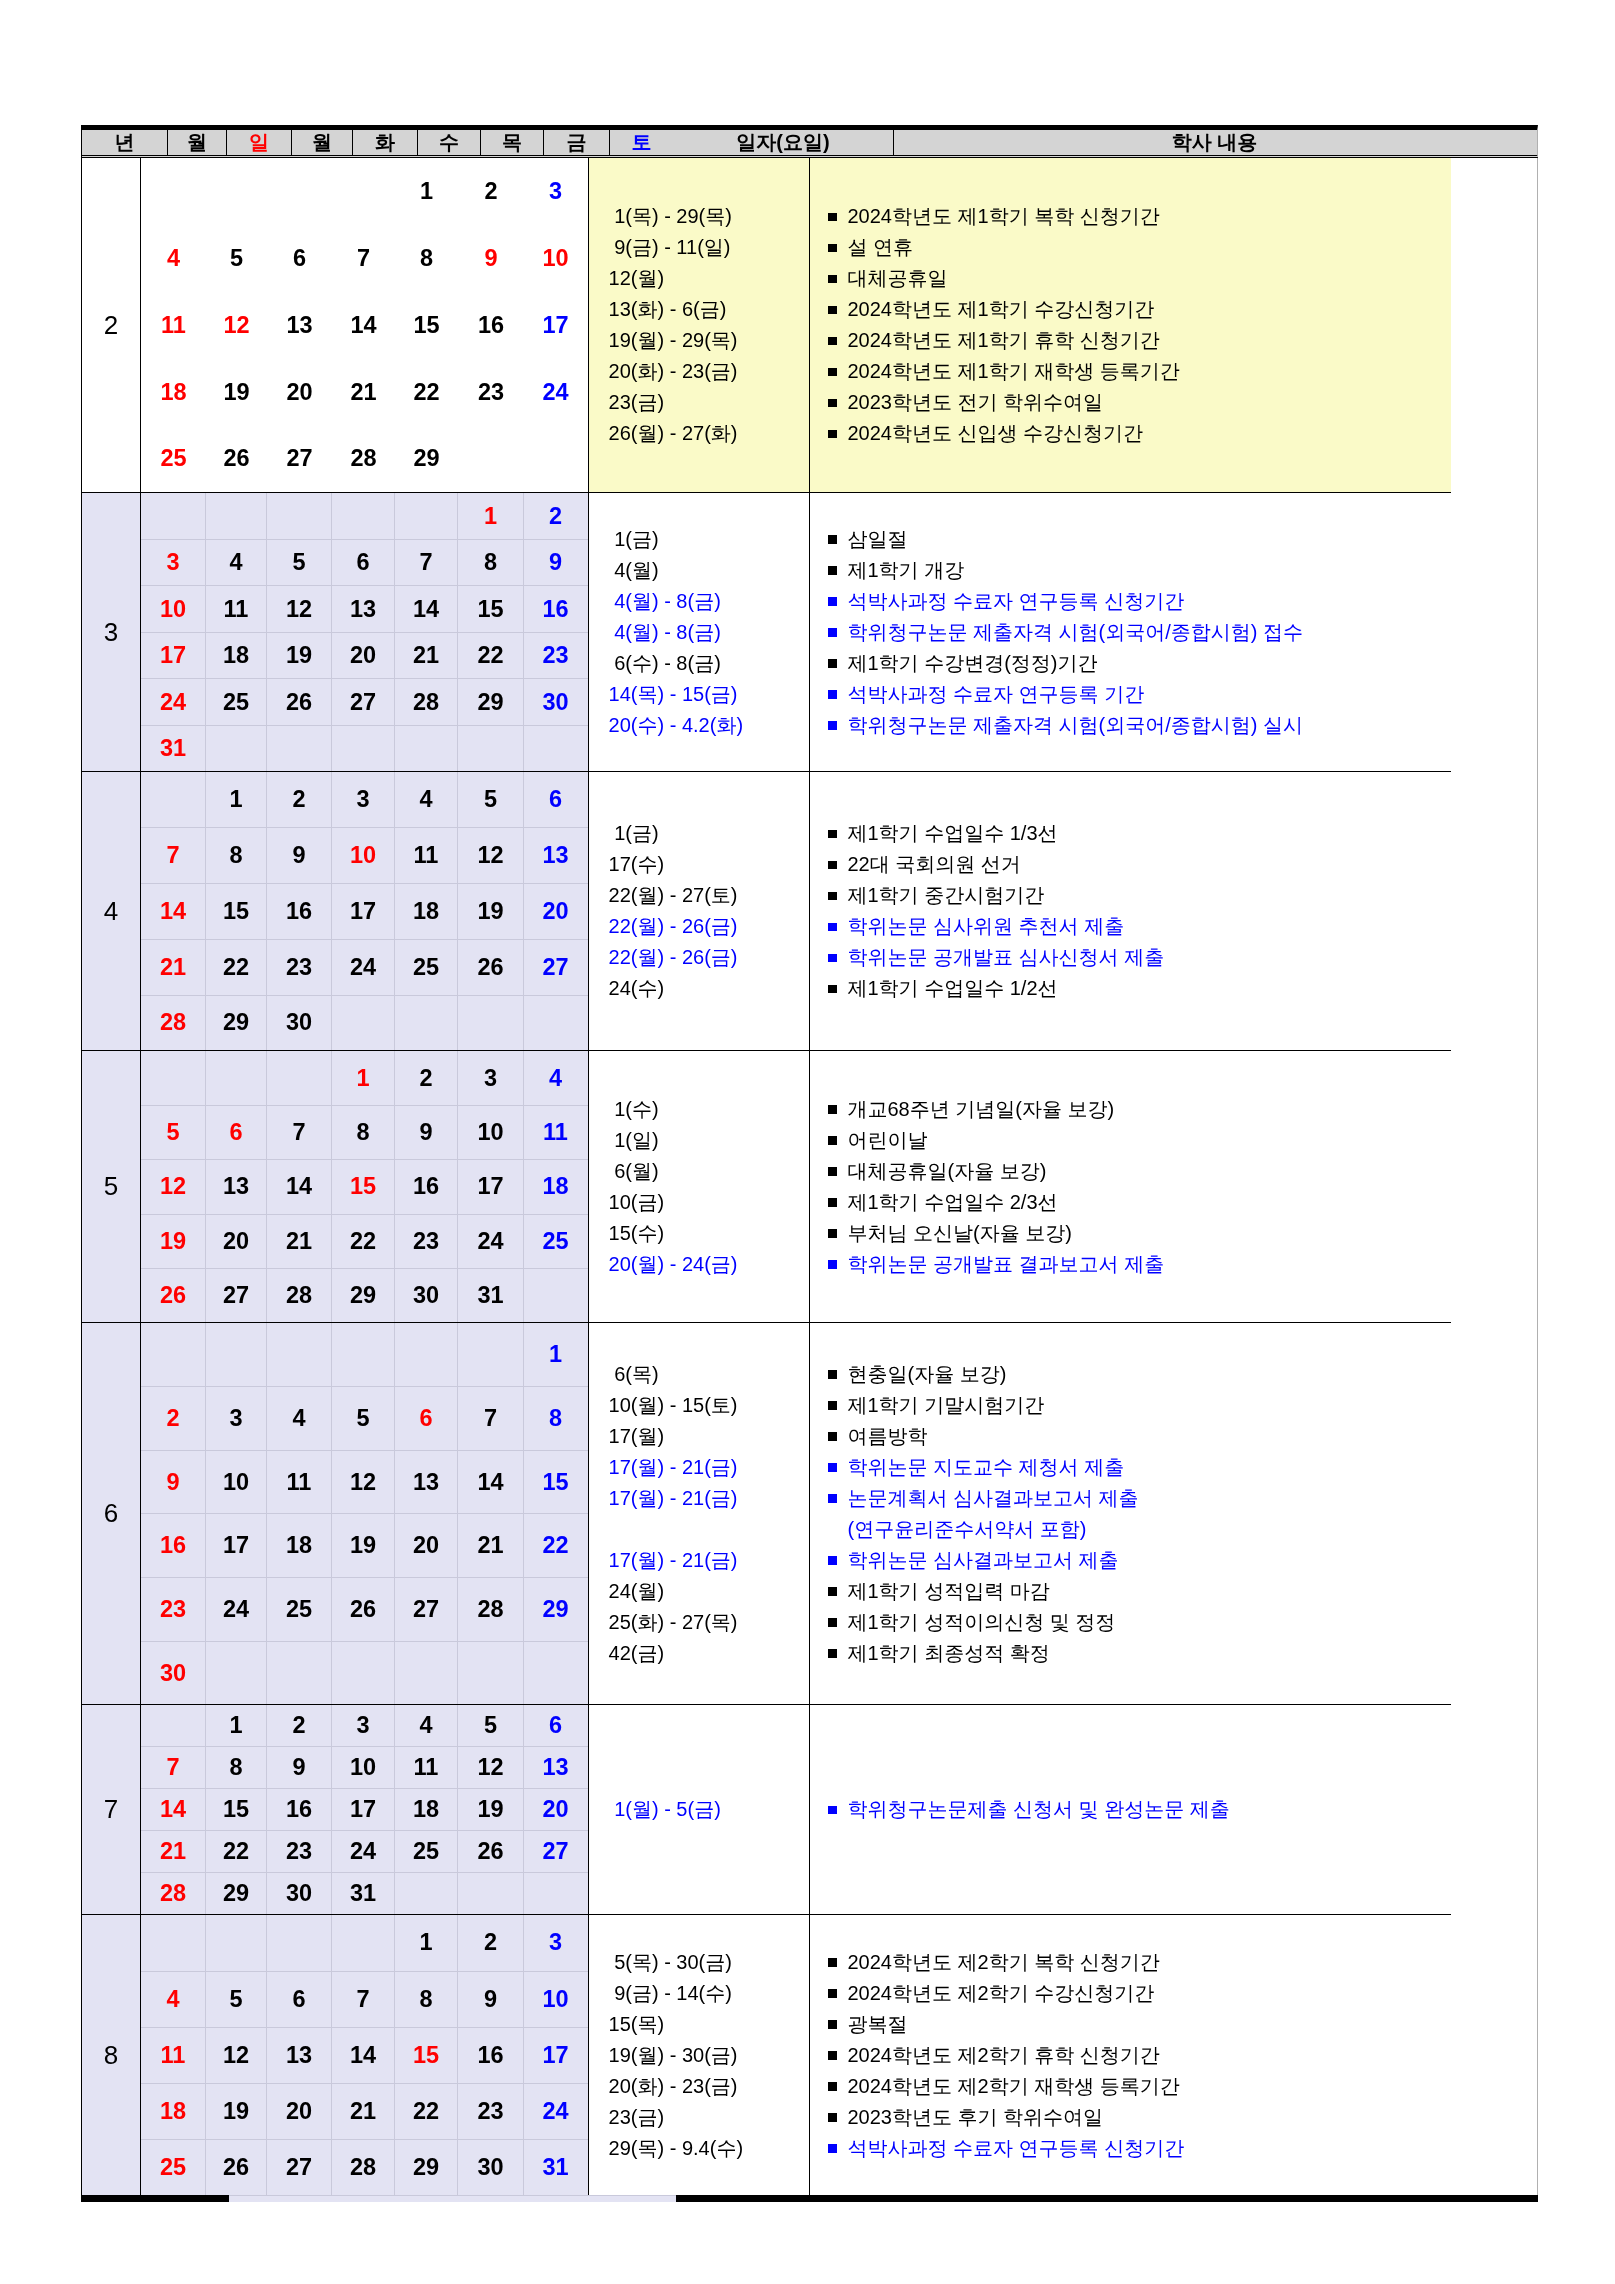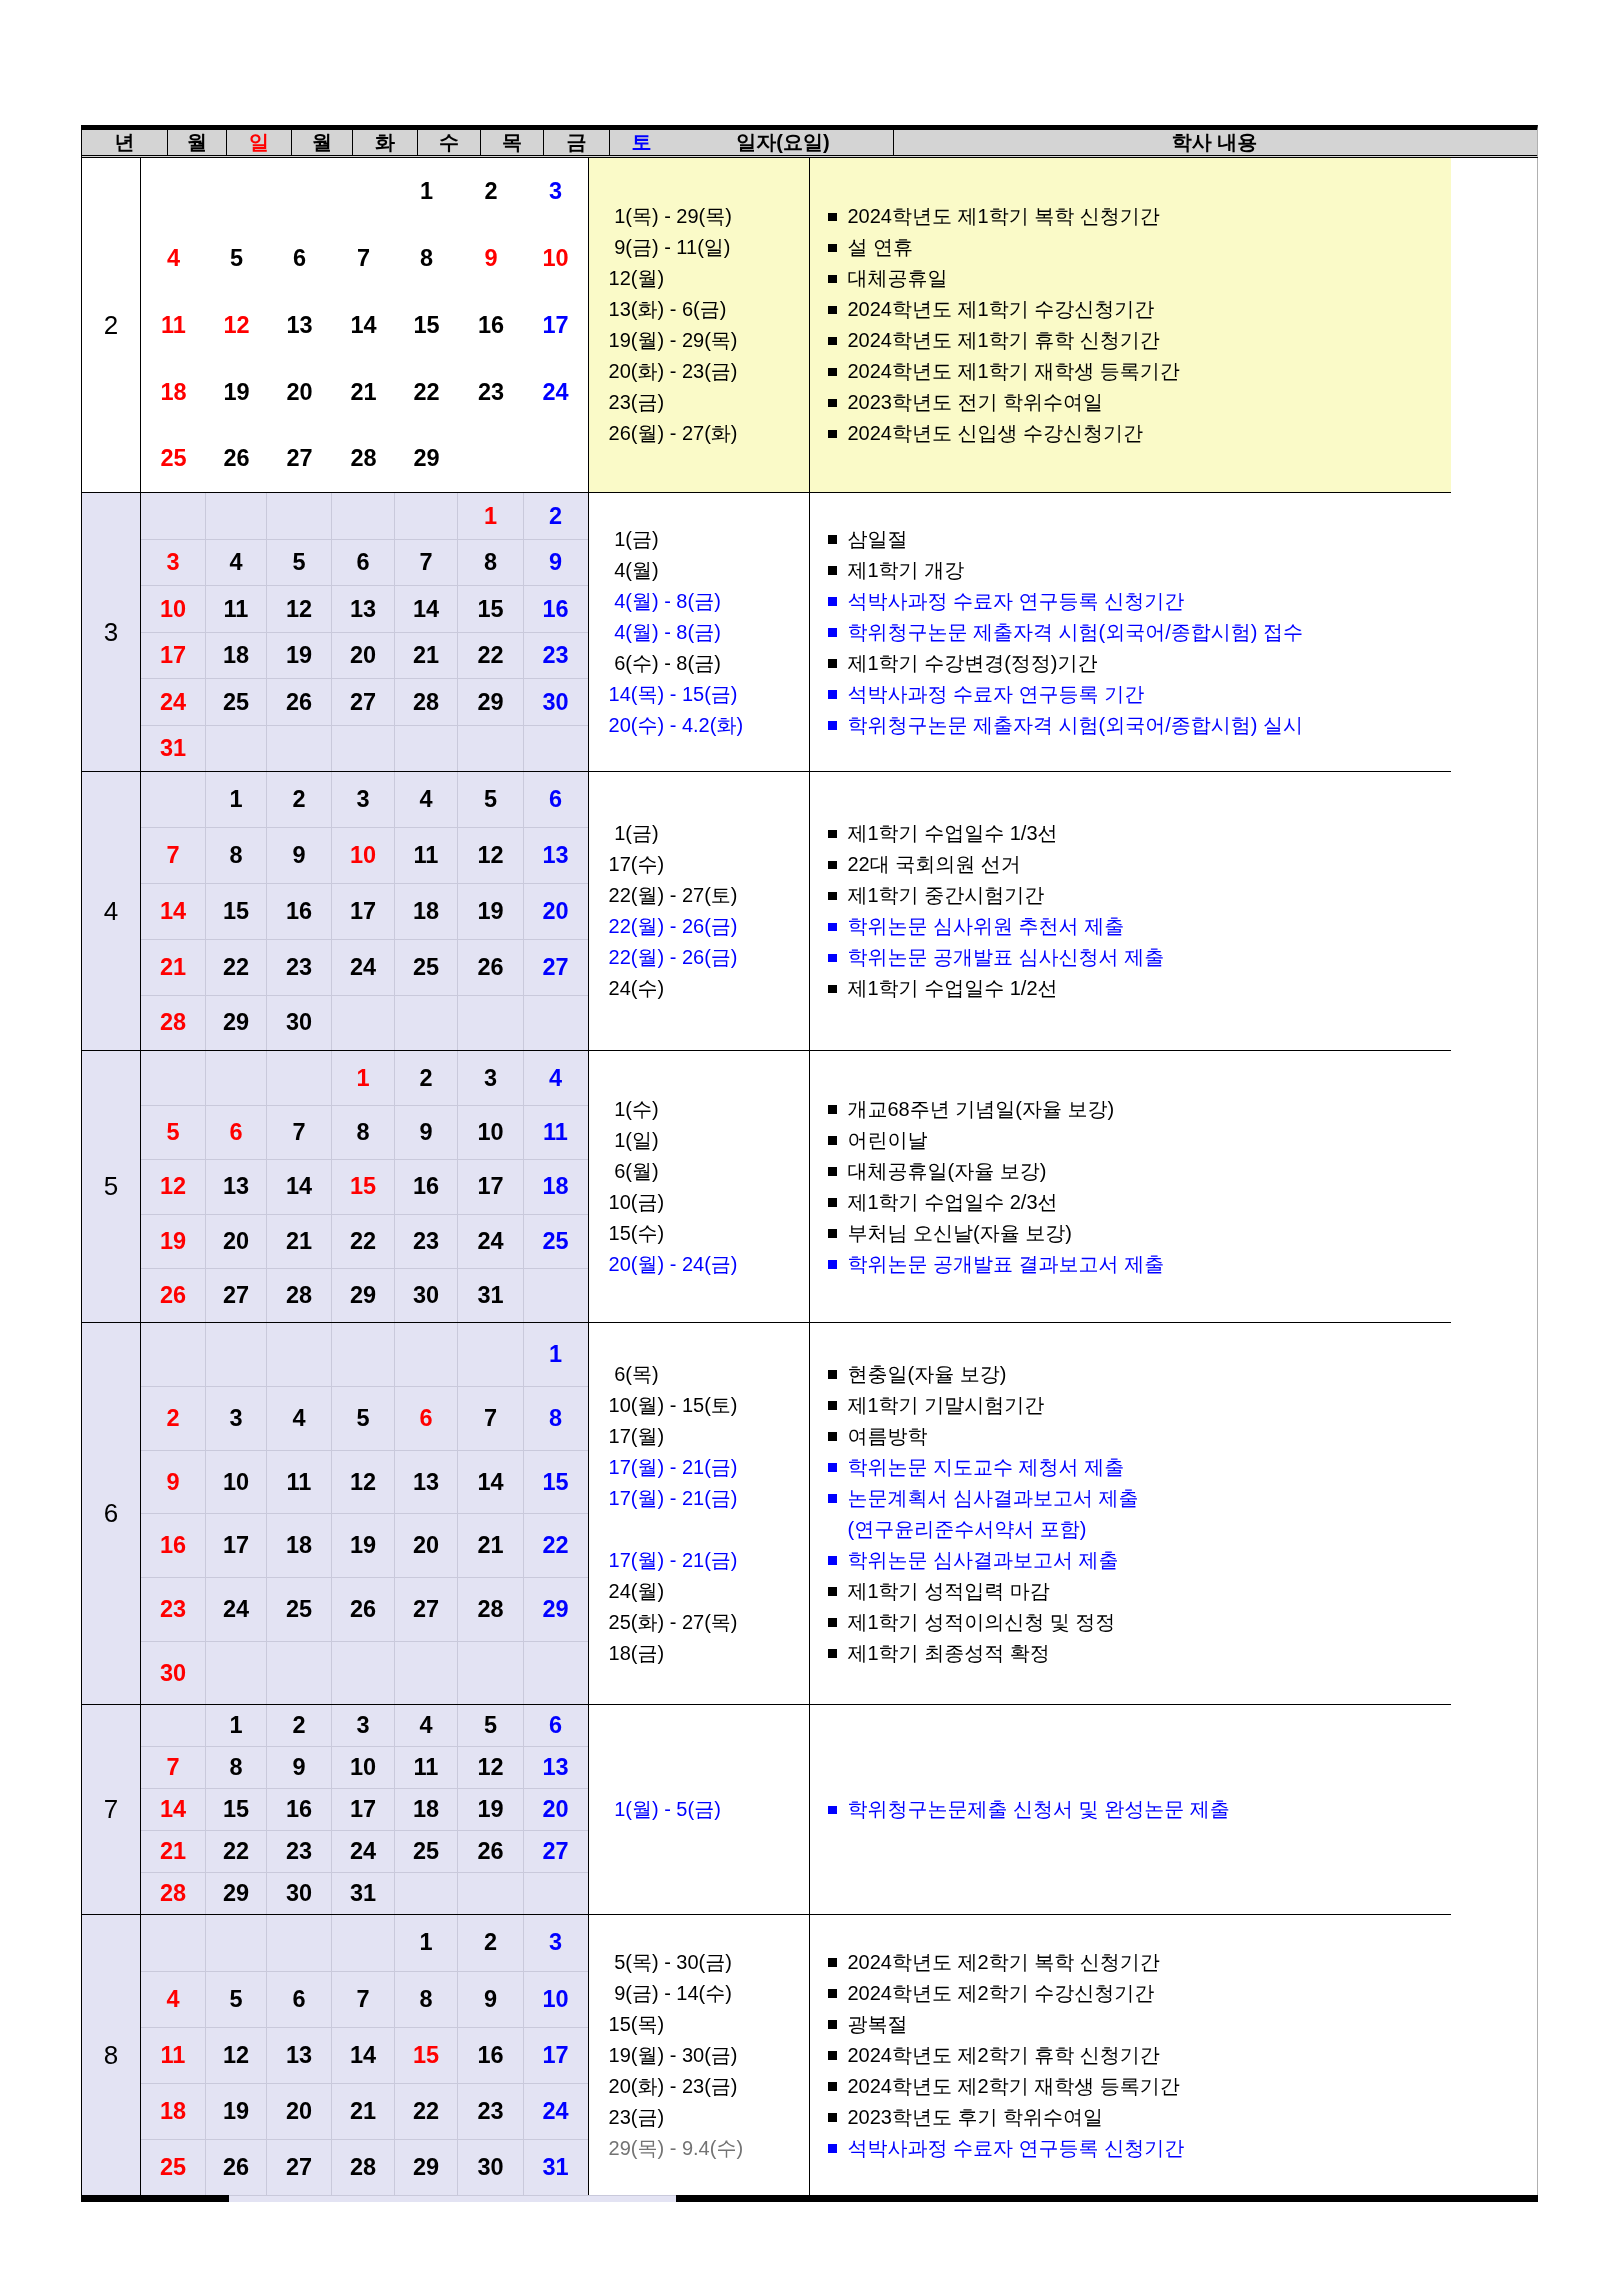--- a/index.html
+++ b/index.html
@@ -352,21 +352,21 @@
               <div class="week">
                 <div class="day w0" style="color: rgb(255, 0, 0);">30</div>
                 <div class="day w1"></div>
                 <div class="day w2"></div>
                 <div class="day w3"></div>
                 <div class="day w4"></div>
                 <div class="day w5"></div>
                 <div class="day w6"></div>
               </div>
             </div>
-            <div class="dates"><div> 6(목)</div><div>10(월) - 15(토)</div><div>17(월)</div><div style="color: rgb(0, 0, 255);">17(월) - 21(금)</div><div style="color: rgb(0, 0, 255);">17(월) - 21(금)</div><div>&nbsp;</div><div style="color: rgb(0, 0, 255);">17(월) - 21(금)</div><div>24(월)</div><div>25(화) - 27(목)</div><div>18(금)</div></div>
+            <div class="dates"><div> 6(목)</div><div>10(월) - 15(토)</div><div>17(월)</div><div style="color: rgb(0, 0, 255);">17(월) - 21(금)</div><div style="color: rgb(0, 0, 255);">17(월) - 21(금)</div><div>&nbsp;</div><div style="color: rgb(0, 0, 255);">17(월) - 21(금)</div><div>24(월)</div><div>25(화) - 27(목)</div><div>42(금)</div></div>
             <div class="events"><div class="evline"><span class="blt"></span><span>현충일(자율 보강)</span></div><div class="evline"><span class="blt"></span><span>제1학기 기말시험기간</span></div><div class="evline"><span class="blt"></span><span>여름방학</span></div><div class="evline ev-blue"><span class="blt"></span><span>학위논문 지도교수 제청서 제출</span></div><div class="evline ev-blue"><span class="blt"></span><span>논문계획서 심사결과보고서 제출</span></div><div class="ev-cont ev-blue">(연구윤리준수서약서 포함)</div><div class="evline ev-blue"><span class="blt"></span><span>학위논문 심사결과보고서 제출</span></div><div class="evline"><span class="blt"></span><span>제1학기 성적입력 마감</span></div><div class="evline"><span class="blt"></span><span>제1학기 성적이의신청 및 정정</span></div><div class="evline"><span class="blt"></span><span>제1학기 최종성적 확정</span></div></div>
           </div>
           <div class="mrow m-lav" style="height: 210px;">
             <div class="mnum">7</div>
             <div class="cal">
               <div class="week">
                 <div class="day w0"></div>
                 <div class="day w1" style="color: rgb(0, 0, 0);">1</div>
                 <div class="day w2" style="color: rgb(0, 0, 0);">2</div>
                 <div class="day w3" style="color: rgb(0, 0, 0);">3</div>
@@ -456,21 +456,21 @@
               <div class="week">
                 <div class="day w0" style="color: rgb(255, 0, 0);">25</div>
                 <div class="day w1" style="color: rgb(0, 0, 0);">26</div>
                 <div class="day w2" style="color: rgb(0, 0, 0);">27</div>
                 <div class="day w3" style="color: rgb(0, 0, 0);">28</div>
                 <div class="day w4" style="color: rgb(0, 0, 0);">29</div>
                 <div class="day w5" style="color: rgb(0, 0, 0);">30</div>
                 <div class="day w6" style="color: rgb(0, 0, 255);">31</div>
               </div>
             </div>
-            <div class="dates"><div> 5(목) - 30(금)</div><div> 9(금) - 14(수)</div><div>15(목)</div><div>19(월) - 30(금)</div><div>20(화) - 23(금)</div><div>23(금)</div><div style="color: #737373;">29(목) - 9.4(수)</div></div>
+            <div class="dates"><div> 5(목) - 30(금)</div><div> 9(금) - 14(수)</div><div>15(목)</div><div>19(월) - 30(금)</div><div>20(화) - 23(금)</div><div>23(금)</div><div style="color: #000000;">29(목) - 9.4(수)</div></div>
             <div class="events"><div class="evline"><span class="blt"></span><span>2024학년도 제2학기 복학 신청기간</span></div><div class="evline"><span class="blt"></span><span>2024학년도 제2학기 수강신청기간</span></div><div class="evline"><span class="blt"></span><span>광복절</span></div><div class="evline"><span class="blt"></span><span>2024학년도 제2학기 휴학 신청기간</span></div><div class="evline"><span class="blt"></span><span>2024학년도 제2학기 재학생 등록기간</span></div><div class="evline"><span class="blt"></span><span>2023학년도 후기 학위수여일</span></div><div class="evline ev-blue"><span class="blt"></span><span>석박사과정 수료자 연구등록 신청기간</span></div></div>
           </div>
         </div>
     </div>
 
     <div class="bstrip">
       <div class="bs-l"></div>
       <div class="bs-m"></div>
       <div class="bs-r"></div>
     </div>

